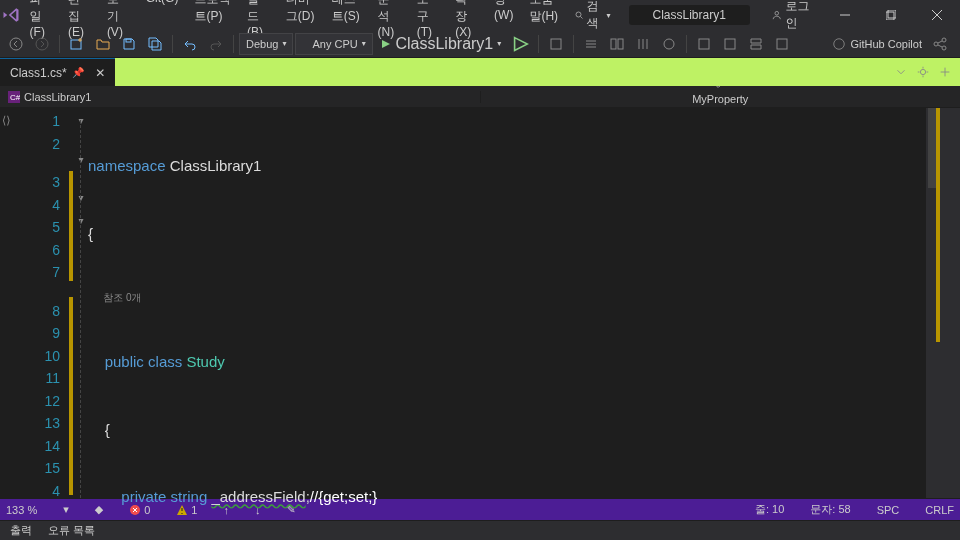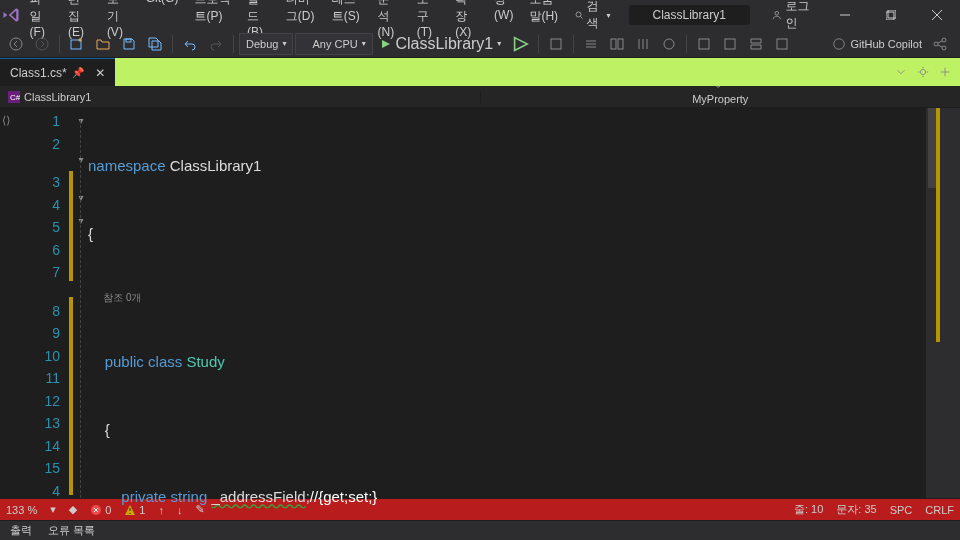--- a/index.html
+++ b/index.html
@@ -63,21 +63,21 @@
 .ident { color: #dcdcdc; }
 .field { color: #dcdcdc; }
 .squiggle { text-decoration: underline wavy #3ba03b; text-decoration-skip-ink: none; }
 .codelens { font-size: 10px; color: #888; height: 16px; line-height: 16px; padding-left: 4px; }
 .scrollbar { width: 14px; background: #2d2d30; position: relative; }
 .scrollbar::before { content: ""; position: absolute; left: 2px; top: 0; width: 10px; height: 80px; background: #424242; }
 .scrollbar::after { content: ""; position: absolute; right: 0; top: 0; width: 4px; height: 100%; background: linear-gradient(to bottom, #b89500 2%, #b89500 60%, transparent 60%); }
 .side-tabs2 { width: 20px; background: #2d2d30; }
 
 
-.bottom-tb { height: 22px; background: #b91c1c; display: flex; align-items: center; font-size: 11px; padding: 0 6px; gap: 13px; border-top: 1px solid #1e1e1e; }
+.bottom-tb { height: 22px; background: #4c1d95; display: flex; align-items: center; font-size: 11px; padding: 0 6px; gap: 26px; border-top: 1px solid #1e1e1e; }
 .bottom-tb .spacer { flex: 1; }
 .err-badge { display: flex; align-items: center; gap: 3px; }
 .err-badge svg { width: 12px; height: 12px; }
 
 
 .output-row { height: 20px; background: #2d2d30; display: flex; align-items: center; font-size: 11px; padding: 4px 4px; gap: 4px; border-top: 1px solid #1e1e1e; }
 .out-tab { padding: 2px 6px; }
 .caret-chev { font-size: 8px; }
 </style>
 </head>
@@ -431,21 +431,21 @@
         <path d="M6 1l5 10H1z" fill="#cca700"></path>
         <path d="M6 4v3M6 9v1" stroke="#1e1e1e"></path>
       </svg>
       <span>1</span>
     </span>
   <span>↑</span>
   <span>↓</span>
   <span>✎</span>
   <div class="spacer"></div>
   <span>줄: 10</span>
-  <span>문자: 35</span>
+  <span>문자: 58</span>
   <span>SPC</span>
   <span>CRLF</span>
 </div>
 
 <div class="output-row">
   <span class="out-tab">출력</span>
   <span class="out-tab">오류 목록</span>
 </div>
 
 </body></html>

